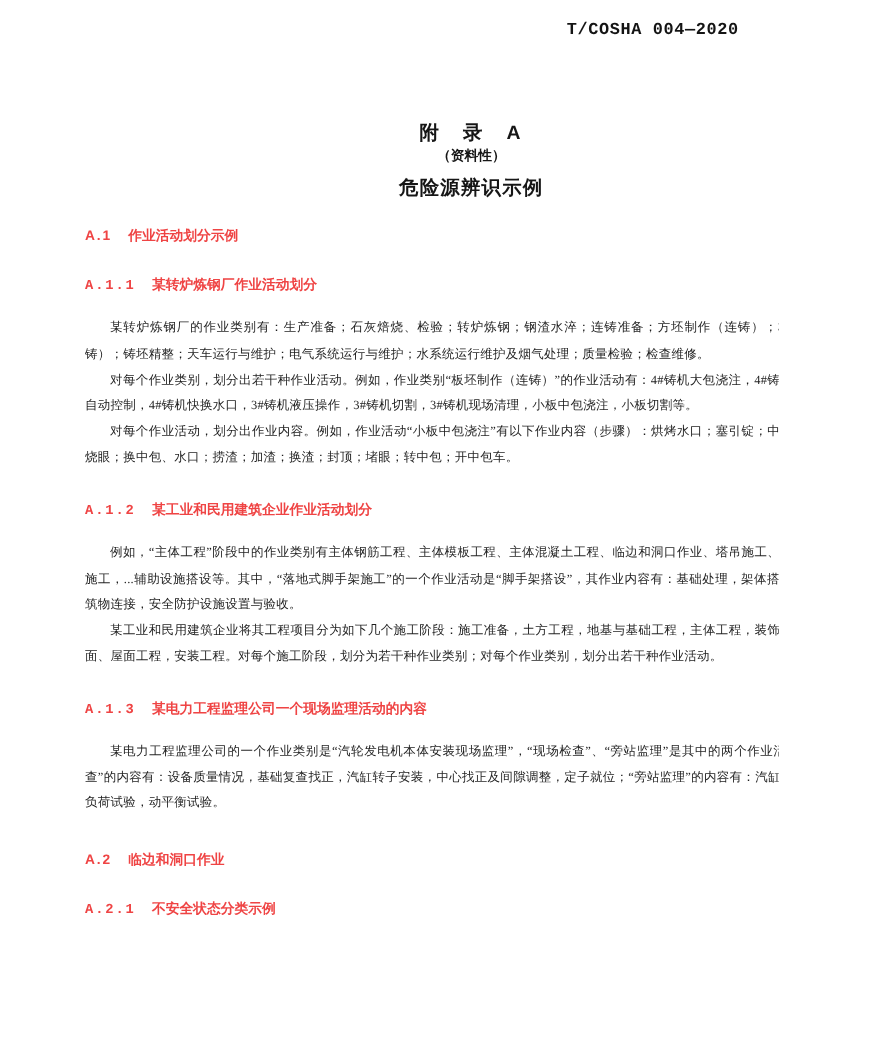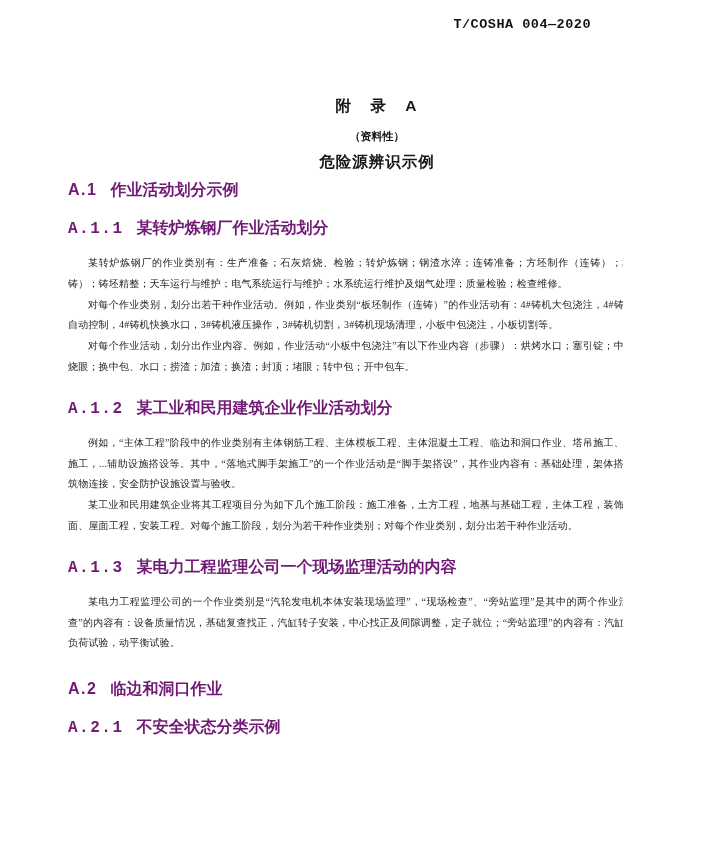--- a/index.html
+++ b/index.html
@@ -26,35 +26,35 @@
     color: #141414;
   }
   .title-block {
     position: absolute;
     top: 96px; left: 68px; width: 618px;
     text-align: center;
     font-family: "Liberation Sans", "DejaVu Sans", sans-serif;
     font-weight: bold;
     color: #161616;
   }
-  .title-line1 { font-size: 15.5px; word-spacing: 11px; letter-spacing: 2px; margin-bottom: 12px; }
+  .title-line1 { font-size: 15.5px; word-spacing: 11px; letter-spacing: 2px; margin-bottom: 0; }
   .title-line2 { font-size: 11px; margin-bottom: 8px; }
   .title-line3 { font-size: 15.5px; letter-spacing: 1px; }
   .content {
     position: absolute;
     top: 181px; left: 68px; width: 618px;
     color: #1e1e1e;
   }
   .content > :first-child { margin-top: 0; }
   .h2, .h3 {
     font-family: "Liberation Sans", "DejaVu Sans", sans-serif;
     font-weight: bold;
-    font-size: 16px;
+    font-size: 11px;
     line-height: 17px;
-    color: #701a75;
+    color: #ef4444;
   }
   .h2 { margin: 26px 0 16px 0; }
   .h3 { margin: 23px 0 15px 0; font-family: Liberation Mono, monospace; }
   .hnum { letter-spacing: 1.5px; margin-right: 13px; }
   .para {
     font-size: 10px;
     line-height: 20.8px;
     text-align: justify;
     text-indent: 2em;
     letter-spacing: 0.2px;

